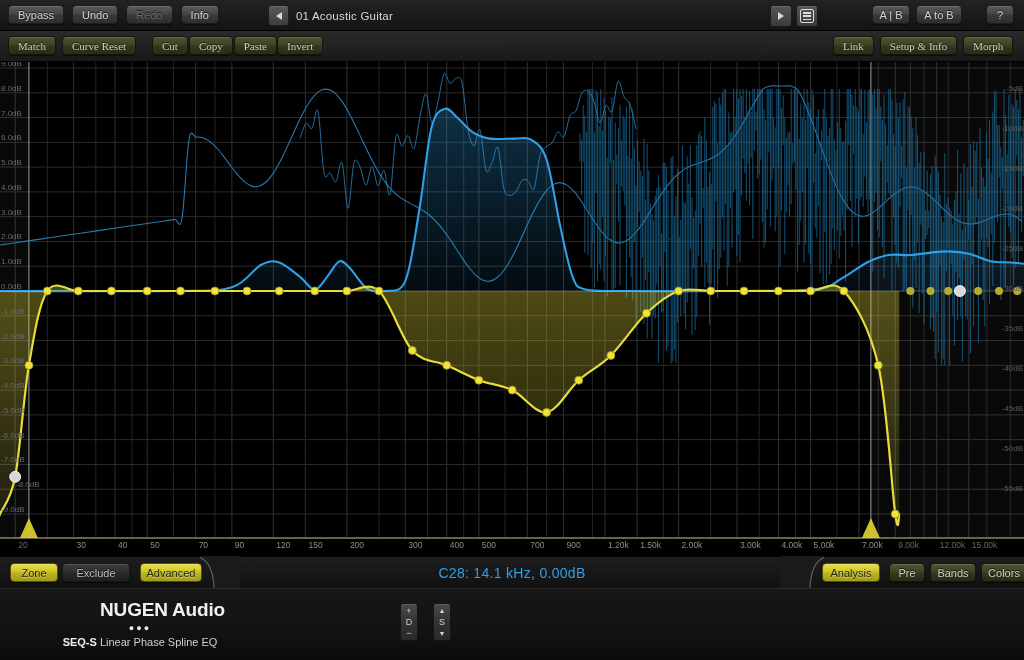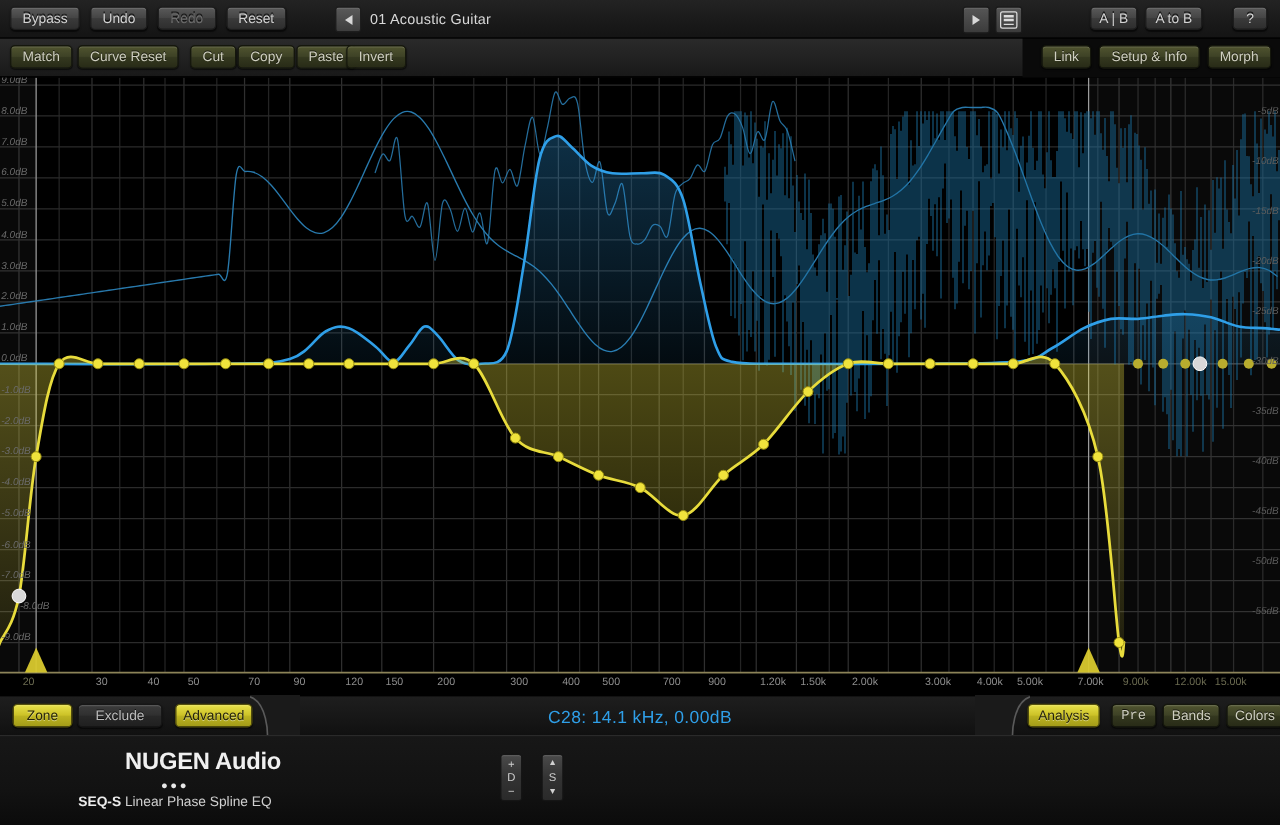--- a/index.html
+++ b/index.html
@@ -62,41 +62,42 @@
   }
   .listicon{width:12px;height:12px;border:1.5px solid #dcdcdc;border-radius:2px;position:relative;}
   .listicon:before,.listicon:after{
     content:"";position:absolute;left:2px;right:2px;height:1.5px;background:#dcdcdc;
   }
   .listicon:before{top:2px;box-shadow:0 3px 0 #dcdcdc;}
   .listicon:after{bottom:2px;}
 
   
   #tools{
-    position:absolute;left:0;top:31px;width:818px;height:30px;
+    position:absolute;left:0;top:31px;width:1024px;height:30px;
     background:linear-gradient(180deg,#2a2a2a 0%,#212121 55%,#191919 100%);
     border-bottom:1px solid #000;
+    font-family:Liberation Serif, serif;
   }
   #tools .grp{position:absolute;top:5px;display:flex;gap:6px;align-items:center;}
   #bandingfield{
     position:absolute;left:505px;top:5px;width:127px;height:19px;border-radius:3px;
     background:#101010;border:1px solid #000;box-shadow:inset 0 1px 2px rgba(0,0,0,.9);
     display:flex;align-items:center;justify-content:center;
     font-size:11px;color:#c9c9c9;cursor:pointer;
   }
 
   
   #graph{
     position:absolute;left:0;top:62px;width:1024px;height:494px;
     background:#000;overflow:hidden;
   }
   #graph svg{position:absolute;left:0;top:0;}
   .axlabel{
     position:absolute;font-size:8px;color:#6b6b6b;letter-spacing:0;
-    font-family:"Liberation Sans",sans-serif;pointer-events:none;white-space:nowrap;font-style:italic;
+    font-family:"Liberation Sans",sans-serif;pointer-events:none;white-space:nowrap;
   }
   .axlabel.right{color:#5d5d5d;}
   .freqlabel{position:absolute;font-size:8.5px;color:#8d8d8d;pointer-events:none;white-space:nowrap;}
   .freqlabel.dimf{color:#6a6a50;}
 
   
   #statusbar{
     position:absolute;left:0;top:556px;width:1024px;height:32px;
     background:linear-gradient(180deg,#1e1e1e 0%,#161616 60%,#101010 100%);
     border-top:1px solid #000;
@@ -137,21 +138,21 @@
 
 <div id="app">
 
   <div id="topbar">
     <div class="grp" style="left:8px;">
       <div class="btn">Bypass</div>
     </div>
     <div class="grp" style="left:72px;">
       <div class="btn">Undo</div>
       <div class="btn dim">Redo</div>
-      <div class="btn">Reset</div>
+      <div class="btn">Info</div>
     </div>
 
     <div id="presetwrap">
       <div class="arrowbtn">
         <span class="tri-left"></span>
       </div>
       <span id="presetname">01 Acoustic Guitar</span>
     </div>
 
     <div class="grp" style="left:770px;gap:4px;">
@@ -692,21 +693,21 @@
 
     <svg class="lockicon" viewBox="0 0 13 15">
       <path d="M3.2 6.5 V4.2 a3.3 3.3 0 0 1 6.1 -1.5" fill="none" stroke="#c9c9c9" stroke-width="1.5"></path>
       <rect x="2" y="6.3" width="9" height="7" rx="1" fill="#c9c9c9"></rect>
     </svg>
 
     <div id="readout">C28: 14.1 kHz, 0.00dB</div>
 
     <div class="grp" style="left:822px;gap:5px;">
       <div class="btn yellow" style="width:58px;padding:0;">Analysis</div>
-      <div class="btn olive" style="width:36px;padding:0;margin-left:4px;font-family:Liberation Mono, monospace;">Pre</div>
+      <div class="btn olive" style="width:36px;padding:0;margin-left:4px;">Pre</div>
       <div class="btn olive" style="width:46px;padding:0;">Bands</div>
       <div class="btn olive" style="width:46px;padding:0;">Colors</div>
     </div>
   </div>
 
   <svg class="notch" style="left:200px;width:40px;" viewBox="0 0 40 32">
     <path d="M0 0 H40 V32 H14 C14 32 14 6 0 2 Z" fill="#1a1a1a"></path>
     <path d="M0 1.5 C14 6 14 32 14 32" fill="none" stroke="#5a5a5a" stroke-width="1.3"></path>
   </svg>
   <svg class="notch" style="left:780px;width:44px;" viewBox="0 0 44 32">

